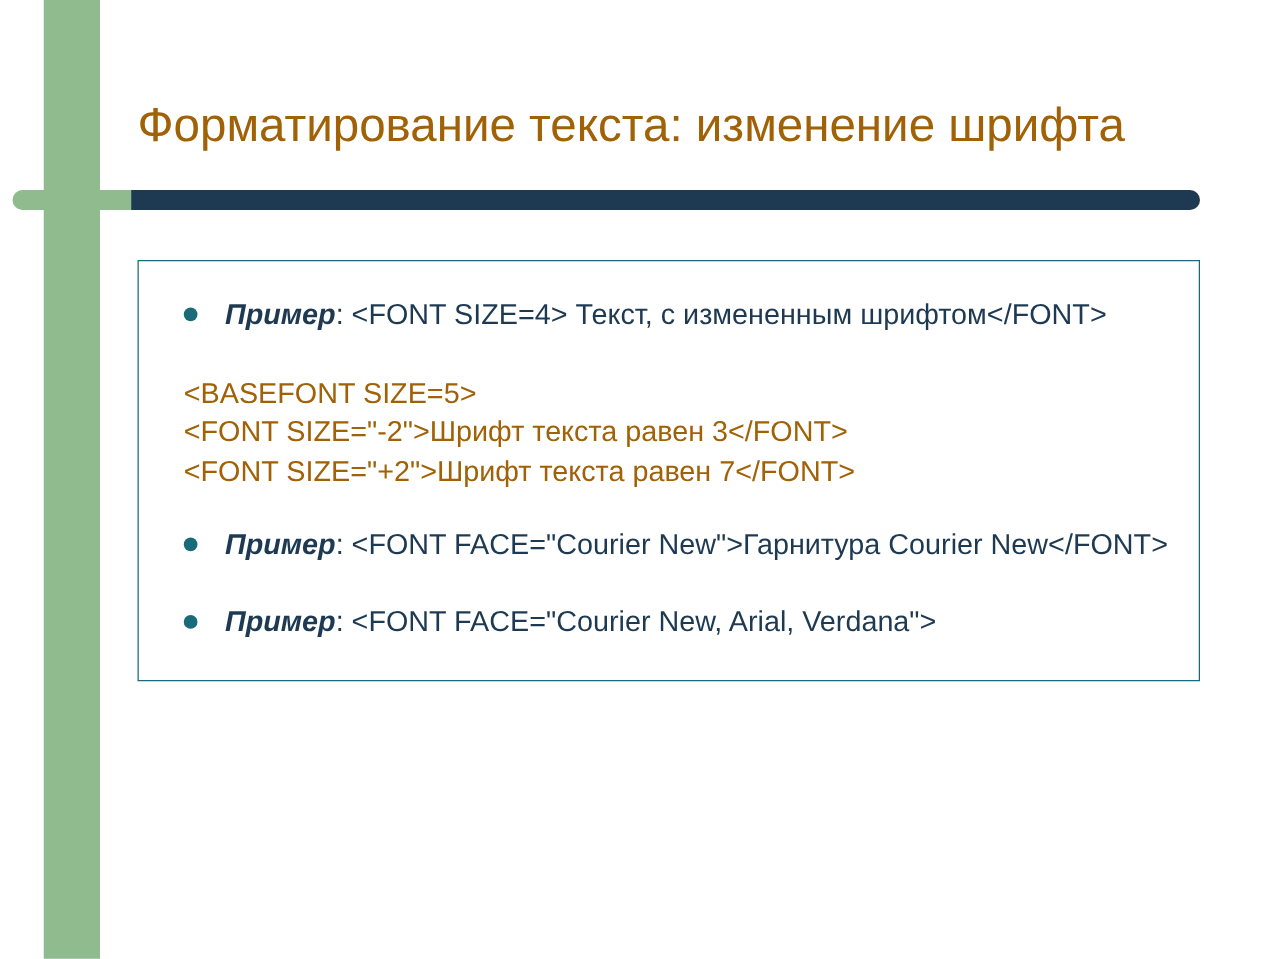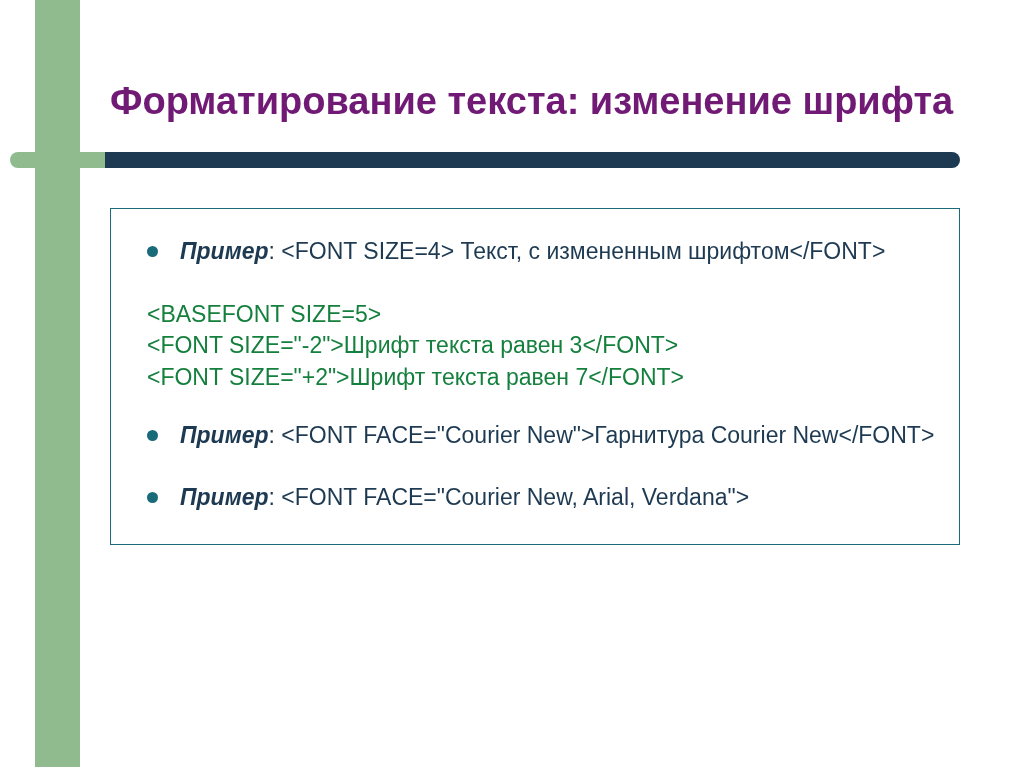--- a/index.html
+++ b/index.html
@@ -19,23 +19,23 @@
     height: 767px;
     background: #8fbb8f;
   }
   .content-wrap {
     position: absolute;
     left: 110px;
     top: 80px;
     width: 850px;
   }
   .title {
-    color: #701a75;
+    color: #a16207;
     font-size: 38px;
-    font-weight: bold;
+    font-weight: normal;
     line-height: 1.15;
     margin-bottom: 28px;
   }
   .divider {
     position: relative;
     height: 16px;
     margin-left: -120px;
     width: 990px;
   }
   .divider-cap {
@@ -75,21 +75,21 @@
     height: 11px;
     background: #1a6b7a;
     border-radius: 50%;
     flex-shrink: 0;
     margin-top: 9px;
     margin-right: 22px;
   }
   .bullet-text { flex: 1; }
   .bullet-text .label { font-style: italic; font-weight: bold; }
   .plain-line {
-    color: #15803d;
+    color: #a16207;
     font-size: 23px;
     line-height: 1.35;
   }
   .spacer { height: 28px; }
 </style>
 </head>
 <body>
 
 <div class="green-bar"></div>
 

